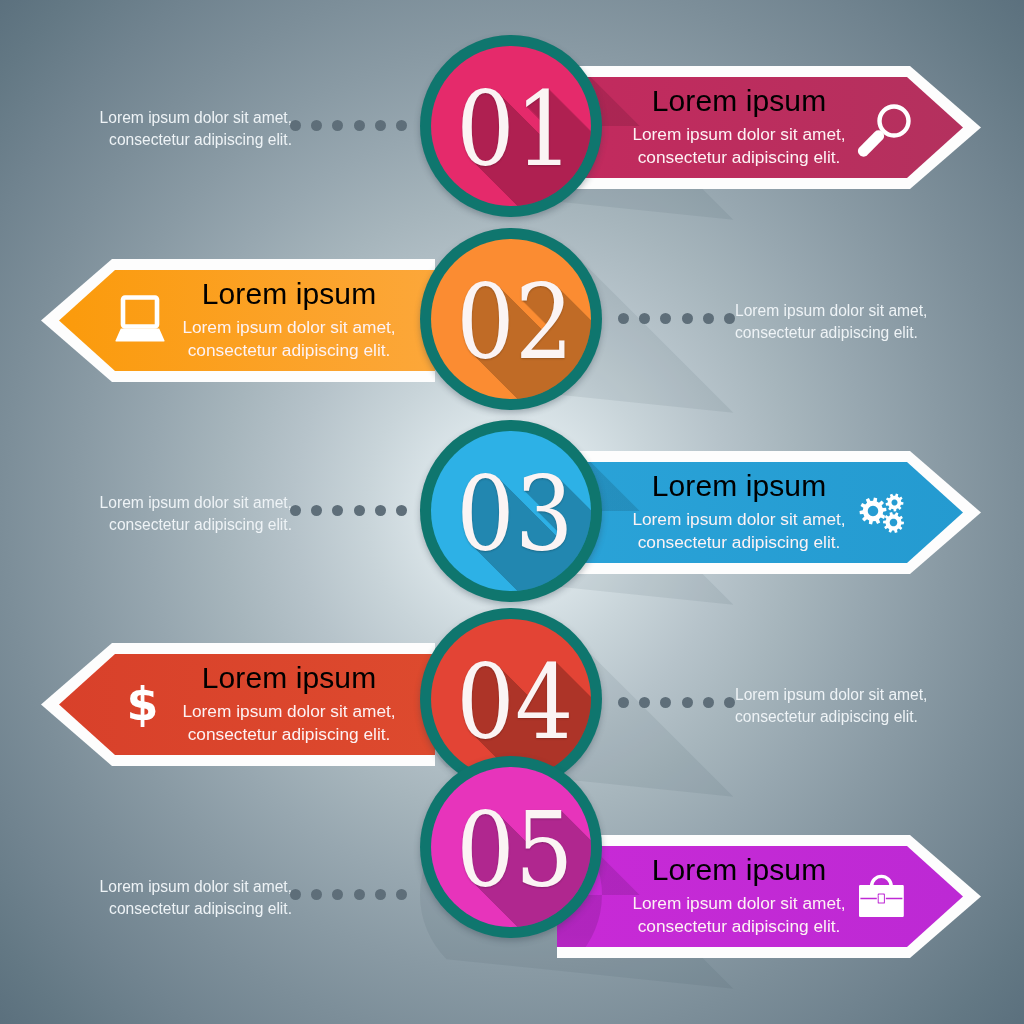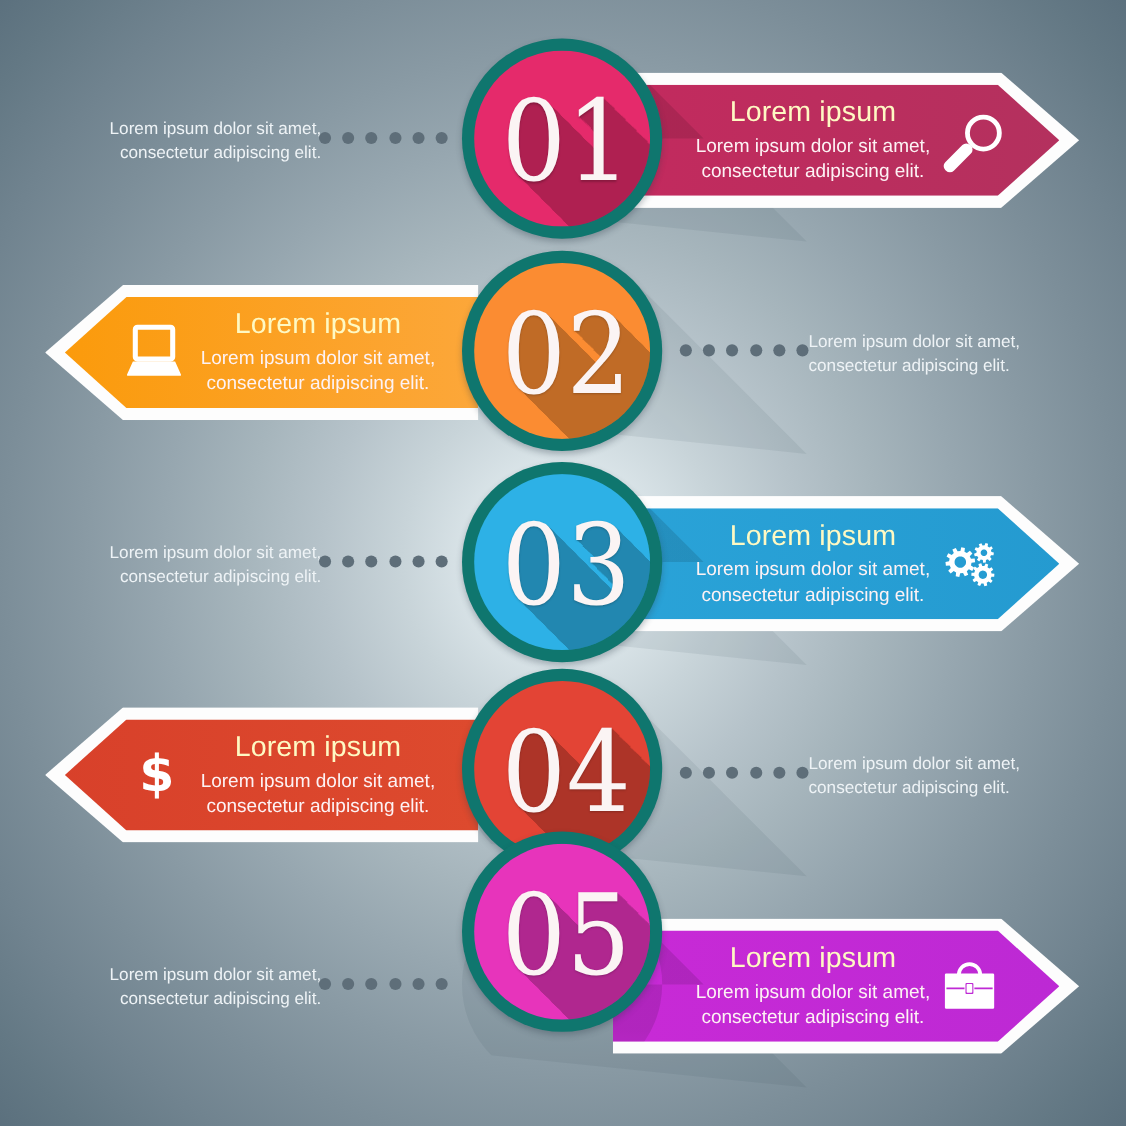--- a/index.html
+++ b/index.html
@@ -34,21 +34,21 @@
   font-family:"DejaVu Serif Condensed","DejaVu Serif",serif;font-size:102px;line-height:1;
   color:transparent;opacity:0.235;letter-spacing:0.5px;}
 .num{position:absolute;left:4px;top:4px;width:182px;height:182px;
   display:flex;align-items:center;justify-content:center;
   font-family:"DejaVu Serif Condensed","DejaVu Serif",serif;font-size:102px;line-height:1;
   color:#fbf4f4;letter-spacing:0.5px;
   text-shadow:0 1px 2px rgba(0,0,0,0.22);}
 
 
 .btext{position:absolute;display:flex;flex-direction:column;justify-content:center;color:#ffffff;}
-.btitle{font-size:26px;font-weight:400;line-height:1;color:#fef9c3;margin-bottom:7px;letter-spacing:0.1px;}
+.btitle{font-size:30px;font-weight:400;line-height:1;color:#000000;margin-bottom:7px;letter-spacing:0.1px;}
 .bsub{font-size:17.3px;font-weight:400;line-height:1.33;color:#fdf2f4;white-space:pre-line;}
 .btext.ta-c{text-align:center;align-items:center;}
 
 
 .side{position:absolute;font-size:15.6px;line-height:1.44;color:#eef3f6;white-space:pre-line;}
 .dots{position:absolute;display:flex;gap:10.2px;}
 .dots i{display:block;width:11px;height:11px;border-radius:50%;background:#5e6e79;}
 
 .icon{position:absolute;}
 </style>

